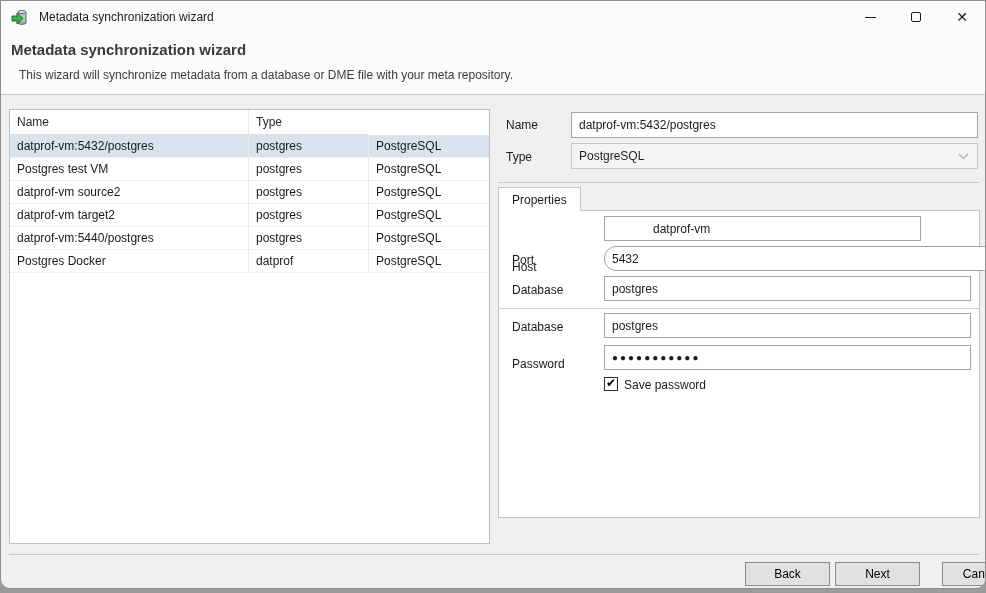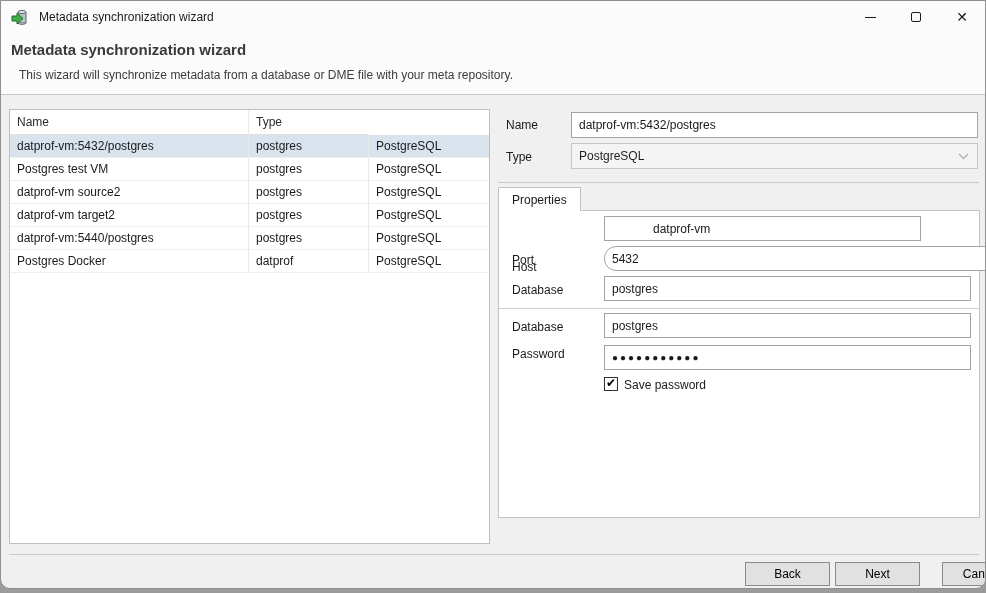--- a/index.html
+++ b/index.html
@@ -190,21 +190,21 @@
   <div class="tb" style="left:603px; top:245px; width:424px; height:25px; z-index:3;border-radius:12px;">5432</div>
 
   <span class="lbl" style="left:511px; top:282px; z-index:3;">Database</span>
   <div class="tb" style="left:603px; top:275px; width:367px; height:25px; z-index:3;">postgres</div>
 
   <div class="hline" style="left:498px; top:307px; width:480px; background:#d2d2d2; z-index:3;"></div>
 
   <span class="lbl" style="left:511px; top:319px; z-index:3;">Database</span>
   <div class="tb" style="left:603px; top:312px; width:367px; height:25px; z-index:3;">postgres</div>
 
-  <span class="lbl" style="left:511px; top:346px; z-index:3;">Password</span>
+  <span class="lbl" style="left:511px; top:356px; z-index:3;">Password</span>
   <div class="tb pw" style="left:603px; top:344px; width:367px; height:25px; z-index:3;">●●●●●●●●●●●</div>
 
   <div class="checkbox checked"></div>
   <span class="lbl" style="left:623px; top:377px; z-index:3;">Save password</span>
 
 
   <div class="hline" style="left:8px; top:553px; width:970px;"></div>
   <button class="btn footer-btn" style="left:700px; top:561px; width:85px;">Back</button>
   <button class="btn footer-btn" style="left:790px; top:561px; width:85px;">Next</button>
   <button class="btn footer-btn" style="left:897px; top:561px; width:79px;">Cancel</button>

